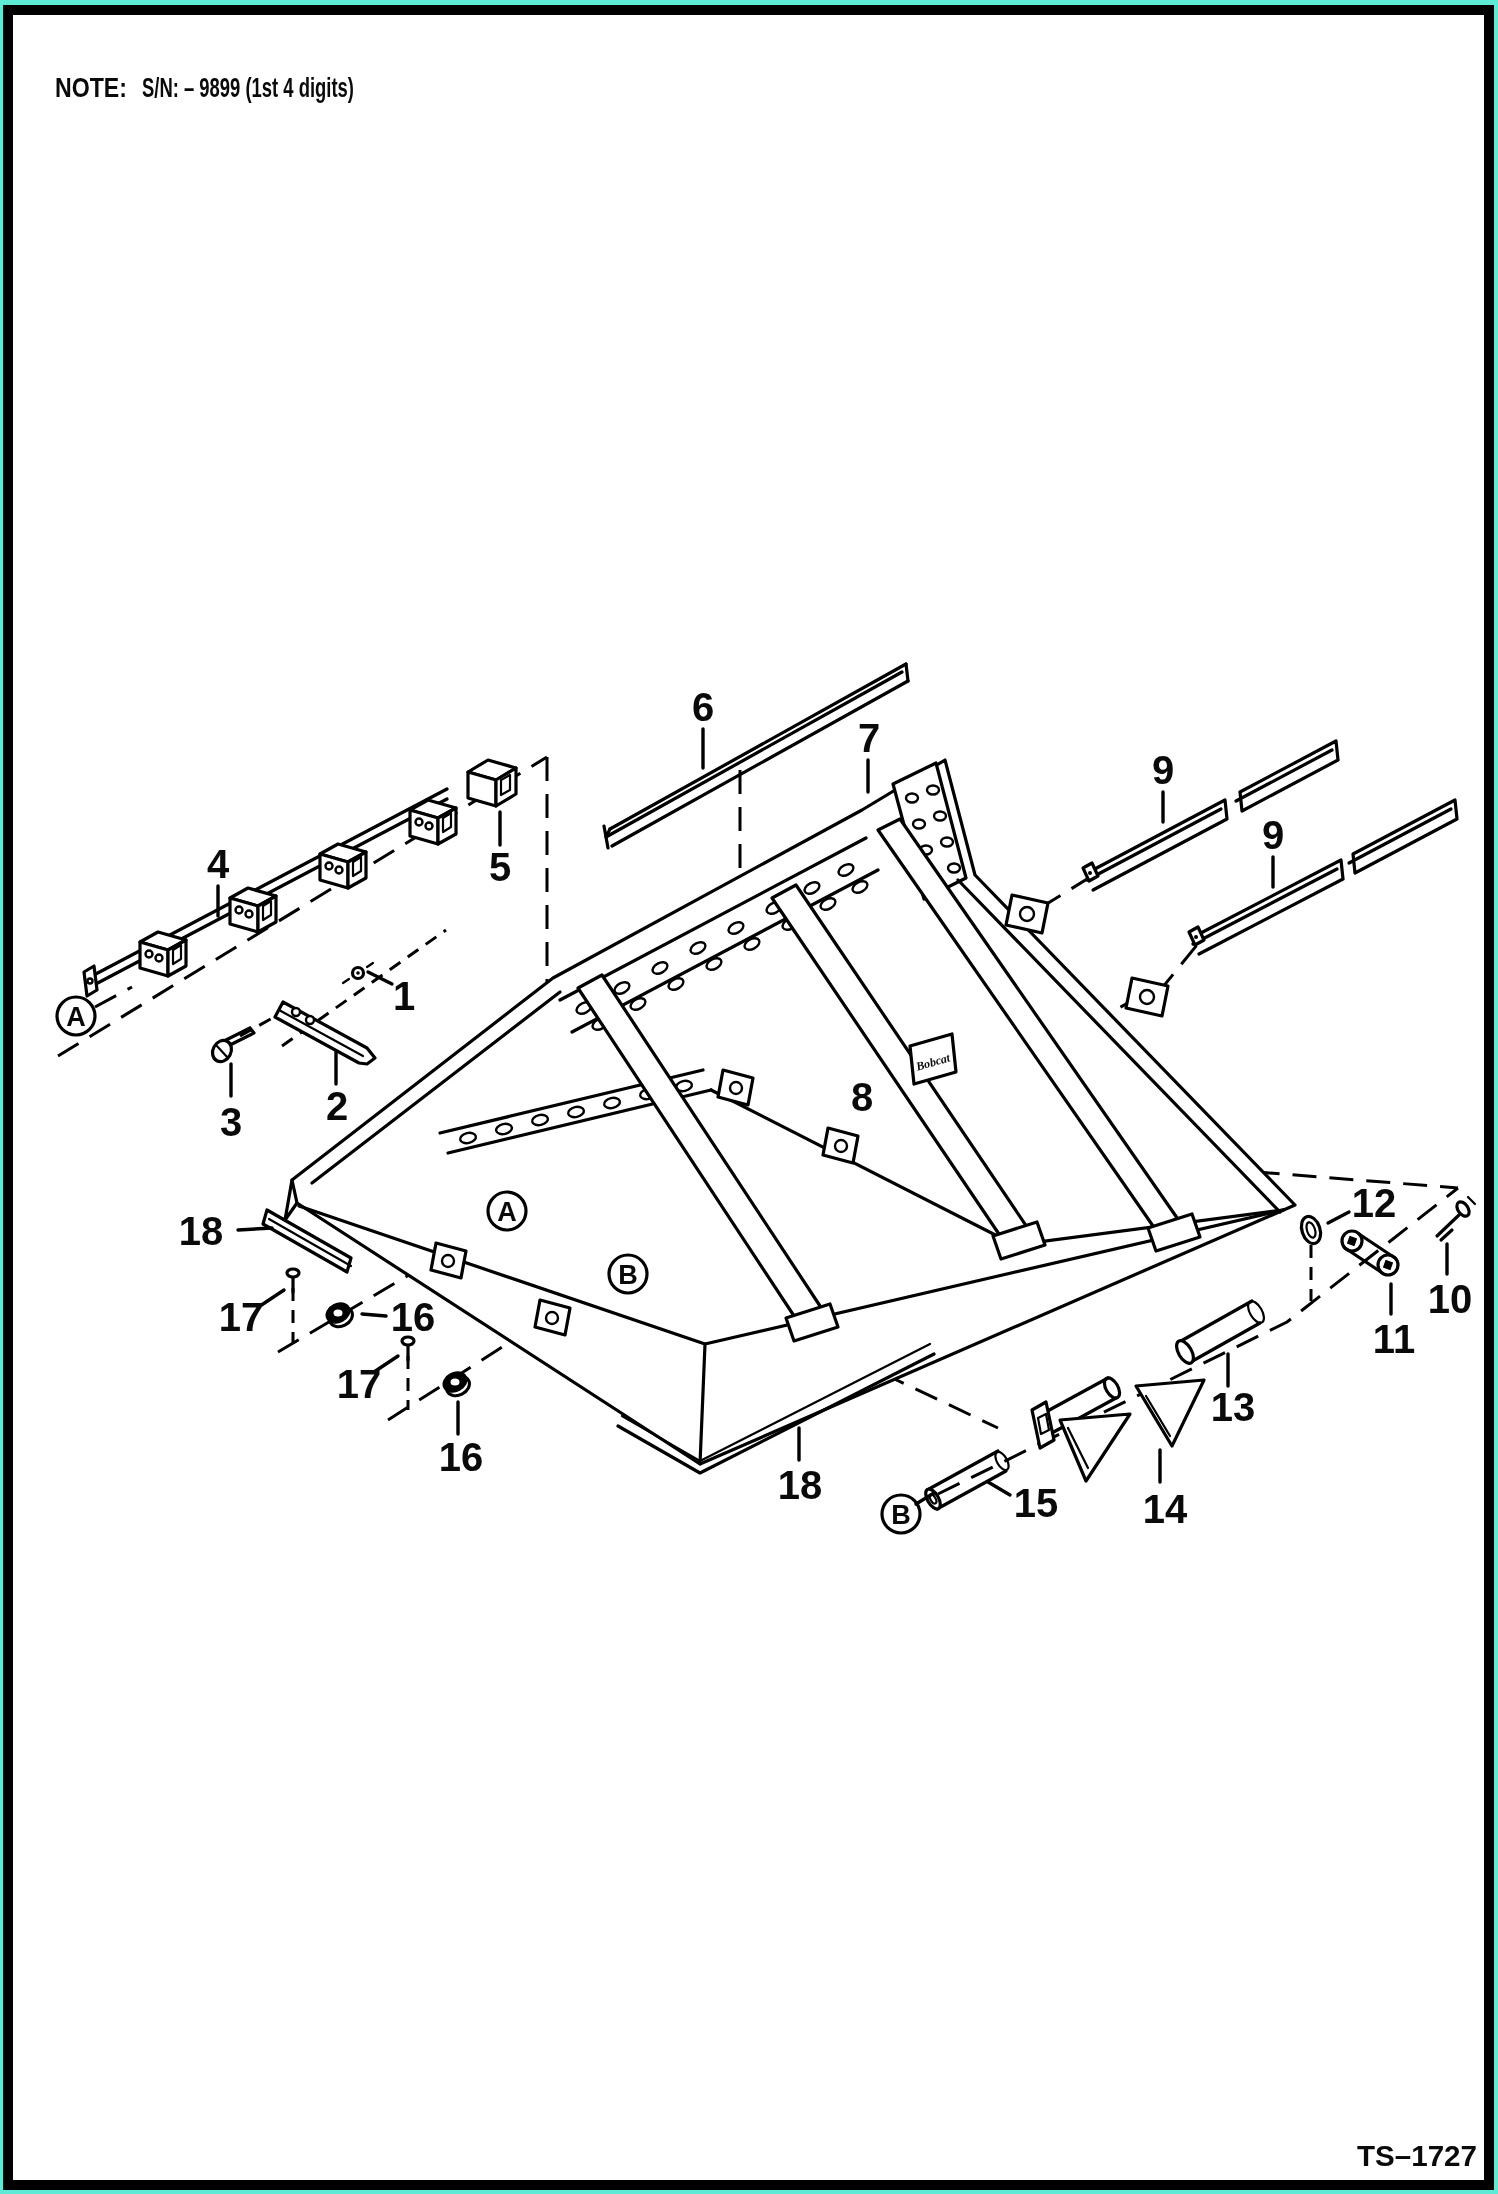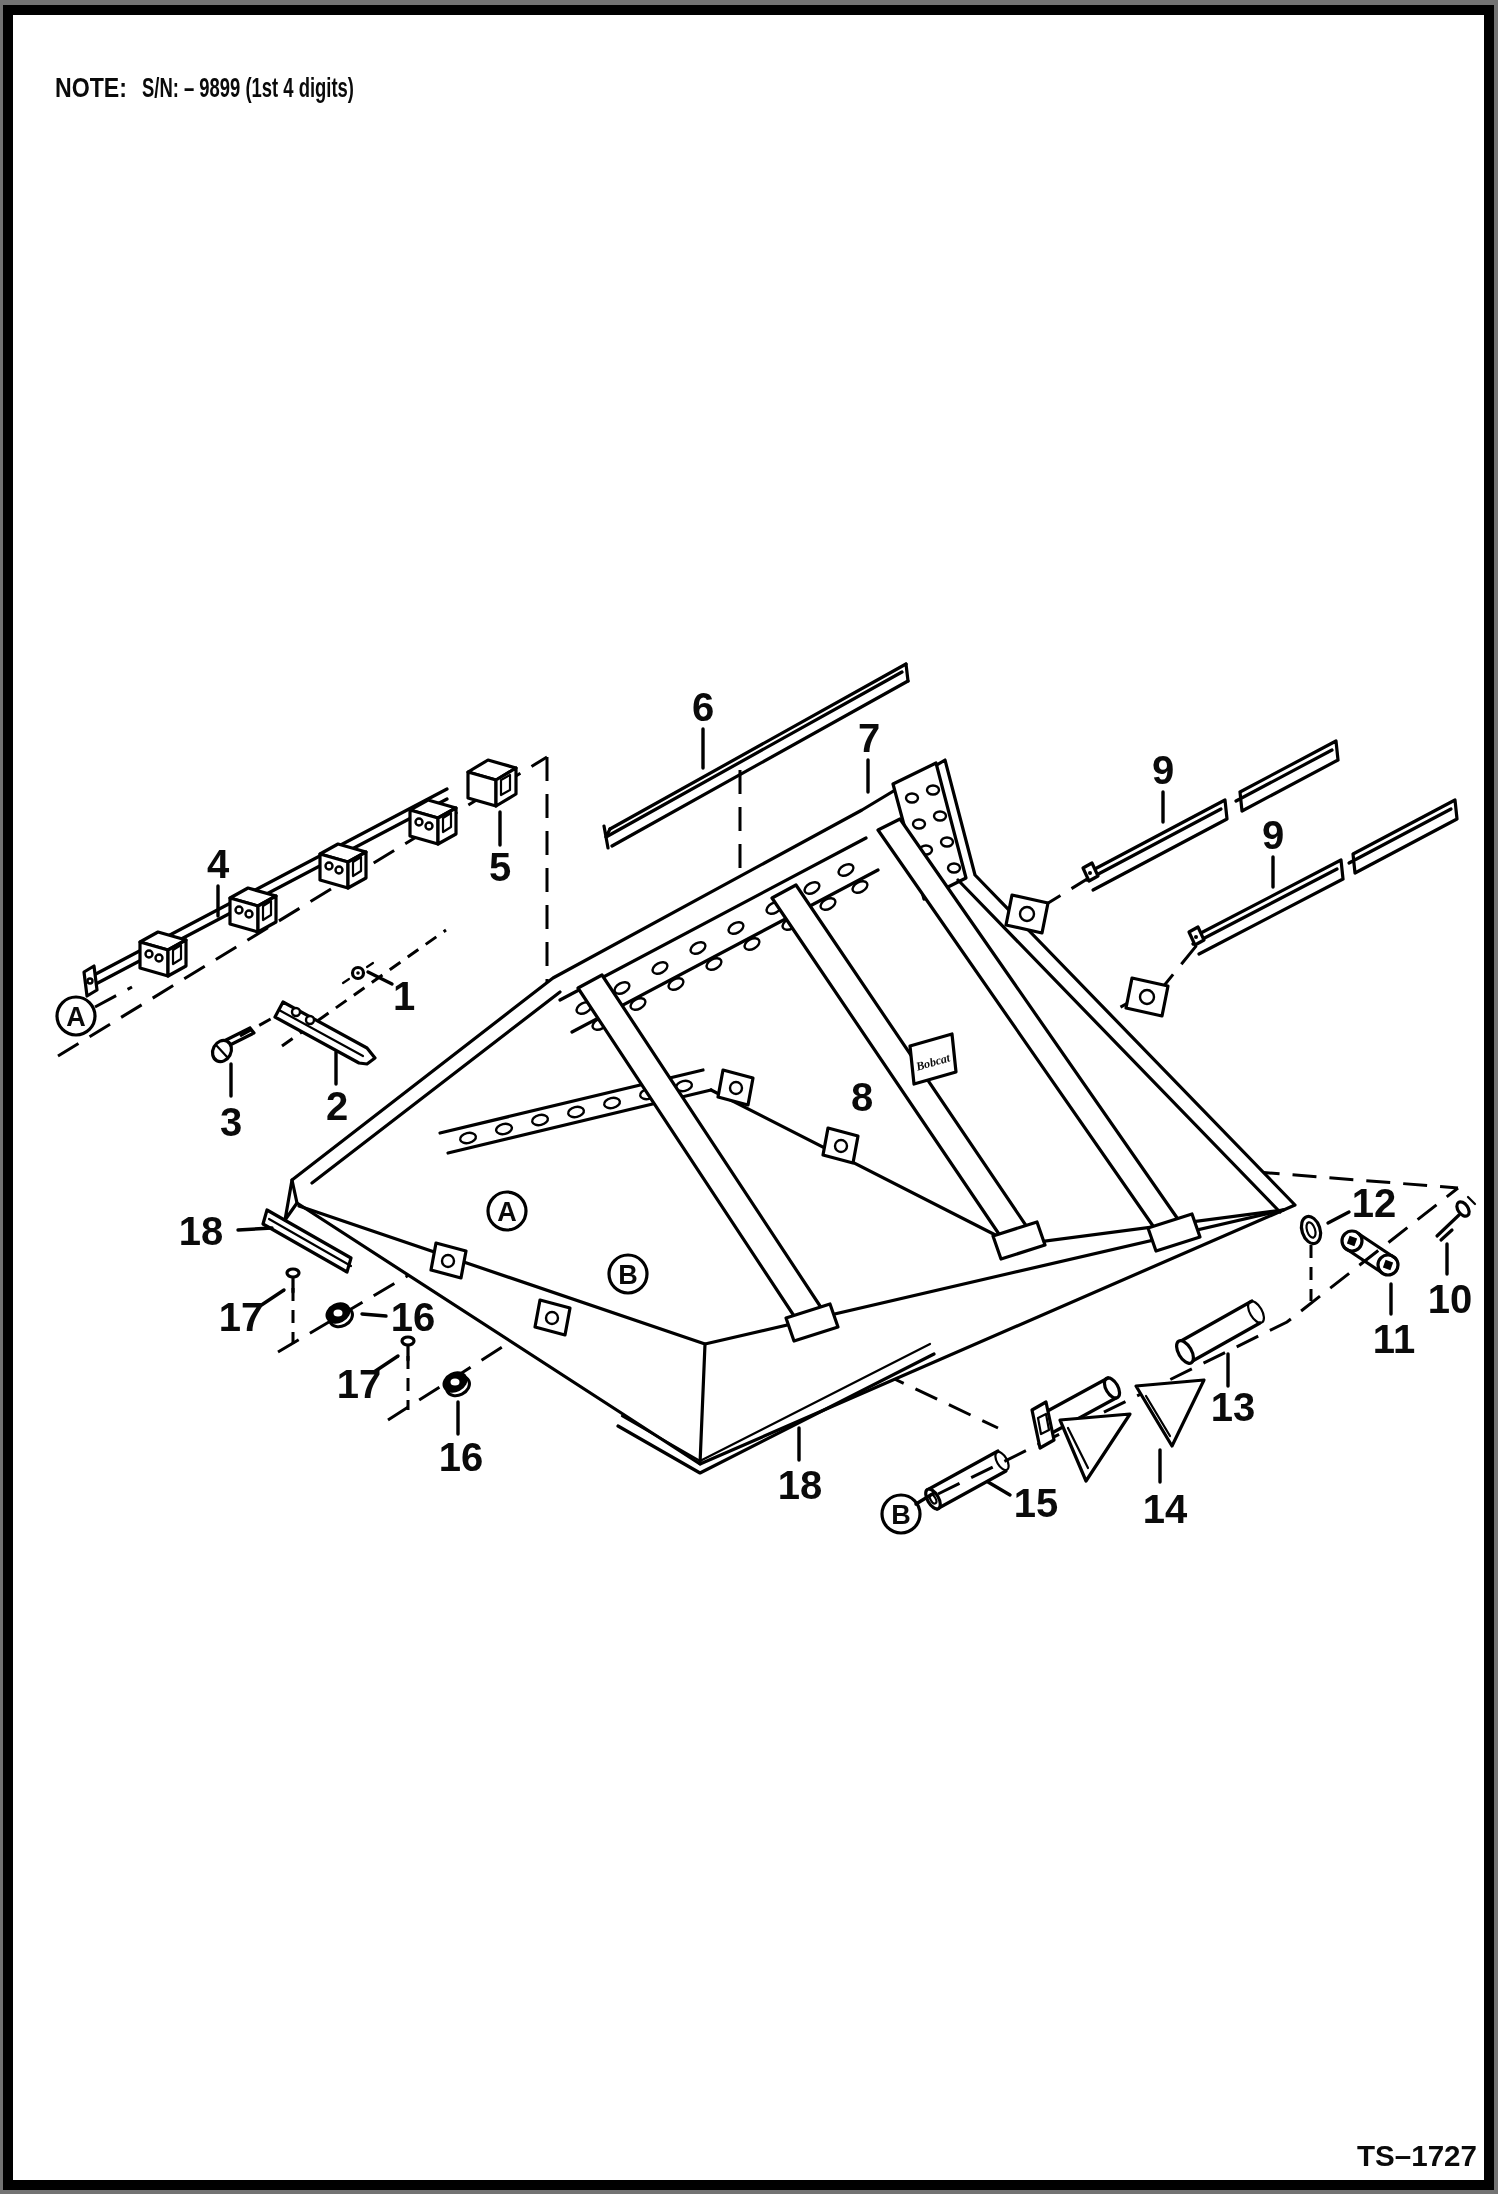--- a/index.html
+++ b/index.html
@@ -1,16 +1,16 @@
 <!DOCTYPE html>
 <html><head>
 <meta charset="utf-8">
 <style>
   html,body{margin:0;padding:0;background:#e8e8e8;}
-  .page{width:1498px;height:2194px;background:#737373;position:relative;margin:0 auto;}
+  .page{width:1498px;height:2194px;background:#5eead4;position:relative;margin:0 auto;}
   svg{display:block;}
   .ln{stroke:#000;stroke-width:3.2;fill:none;stroke-linecap:round;stroke-linejoin:round;}
   .thin{stroke-width:2.2;}
   .fw{fill:#fff;stroke:#000;stroke-width:3.2;stroke-linejoin:round;}
   .hole{fill:#fff;stroke:#000;stroke-width:2.4;}
   .dash{stroke:#000;stroke-width:3;fill:none;stroke-dasharray:24 13;}
   .dash-s{stroke:#000;stroke-width:3;fill:none;stroke-dasharray:13 9;}
   .lead{stroke:#000;stroke-width:3.4;fill:none;stroke-linecap:round;}
   .lbl{font:bold 40px "Liberation Sans", sans-serif;fill:#0a0a0a;}
   .bub{font:bold 27px "Liberation Sans", sans-serif;fill:#0a0a0a;}

